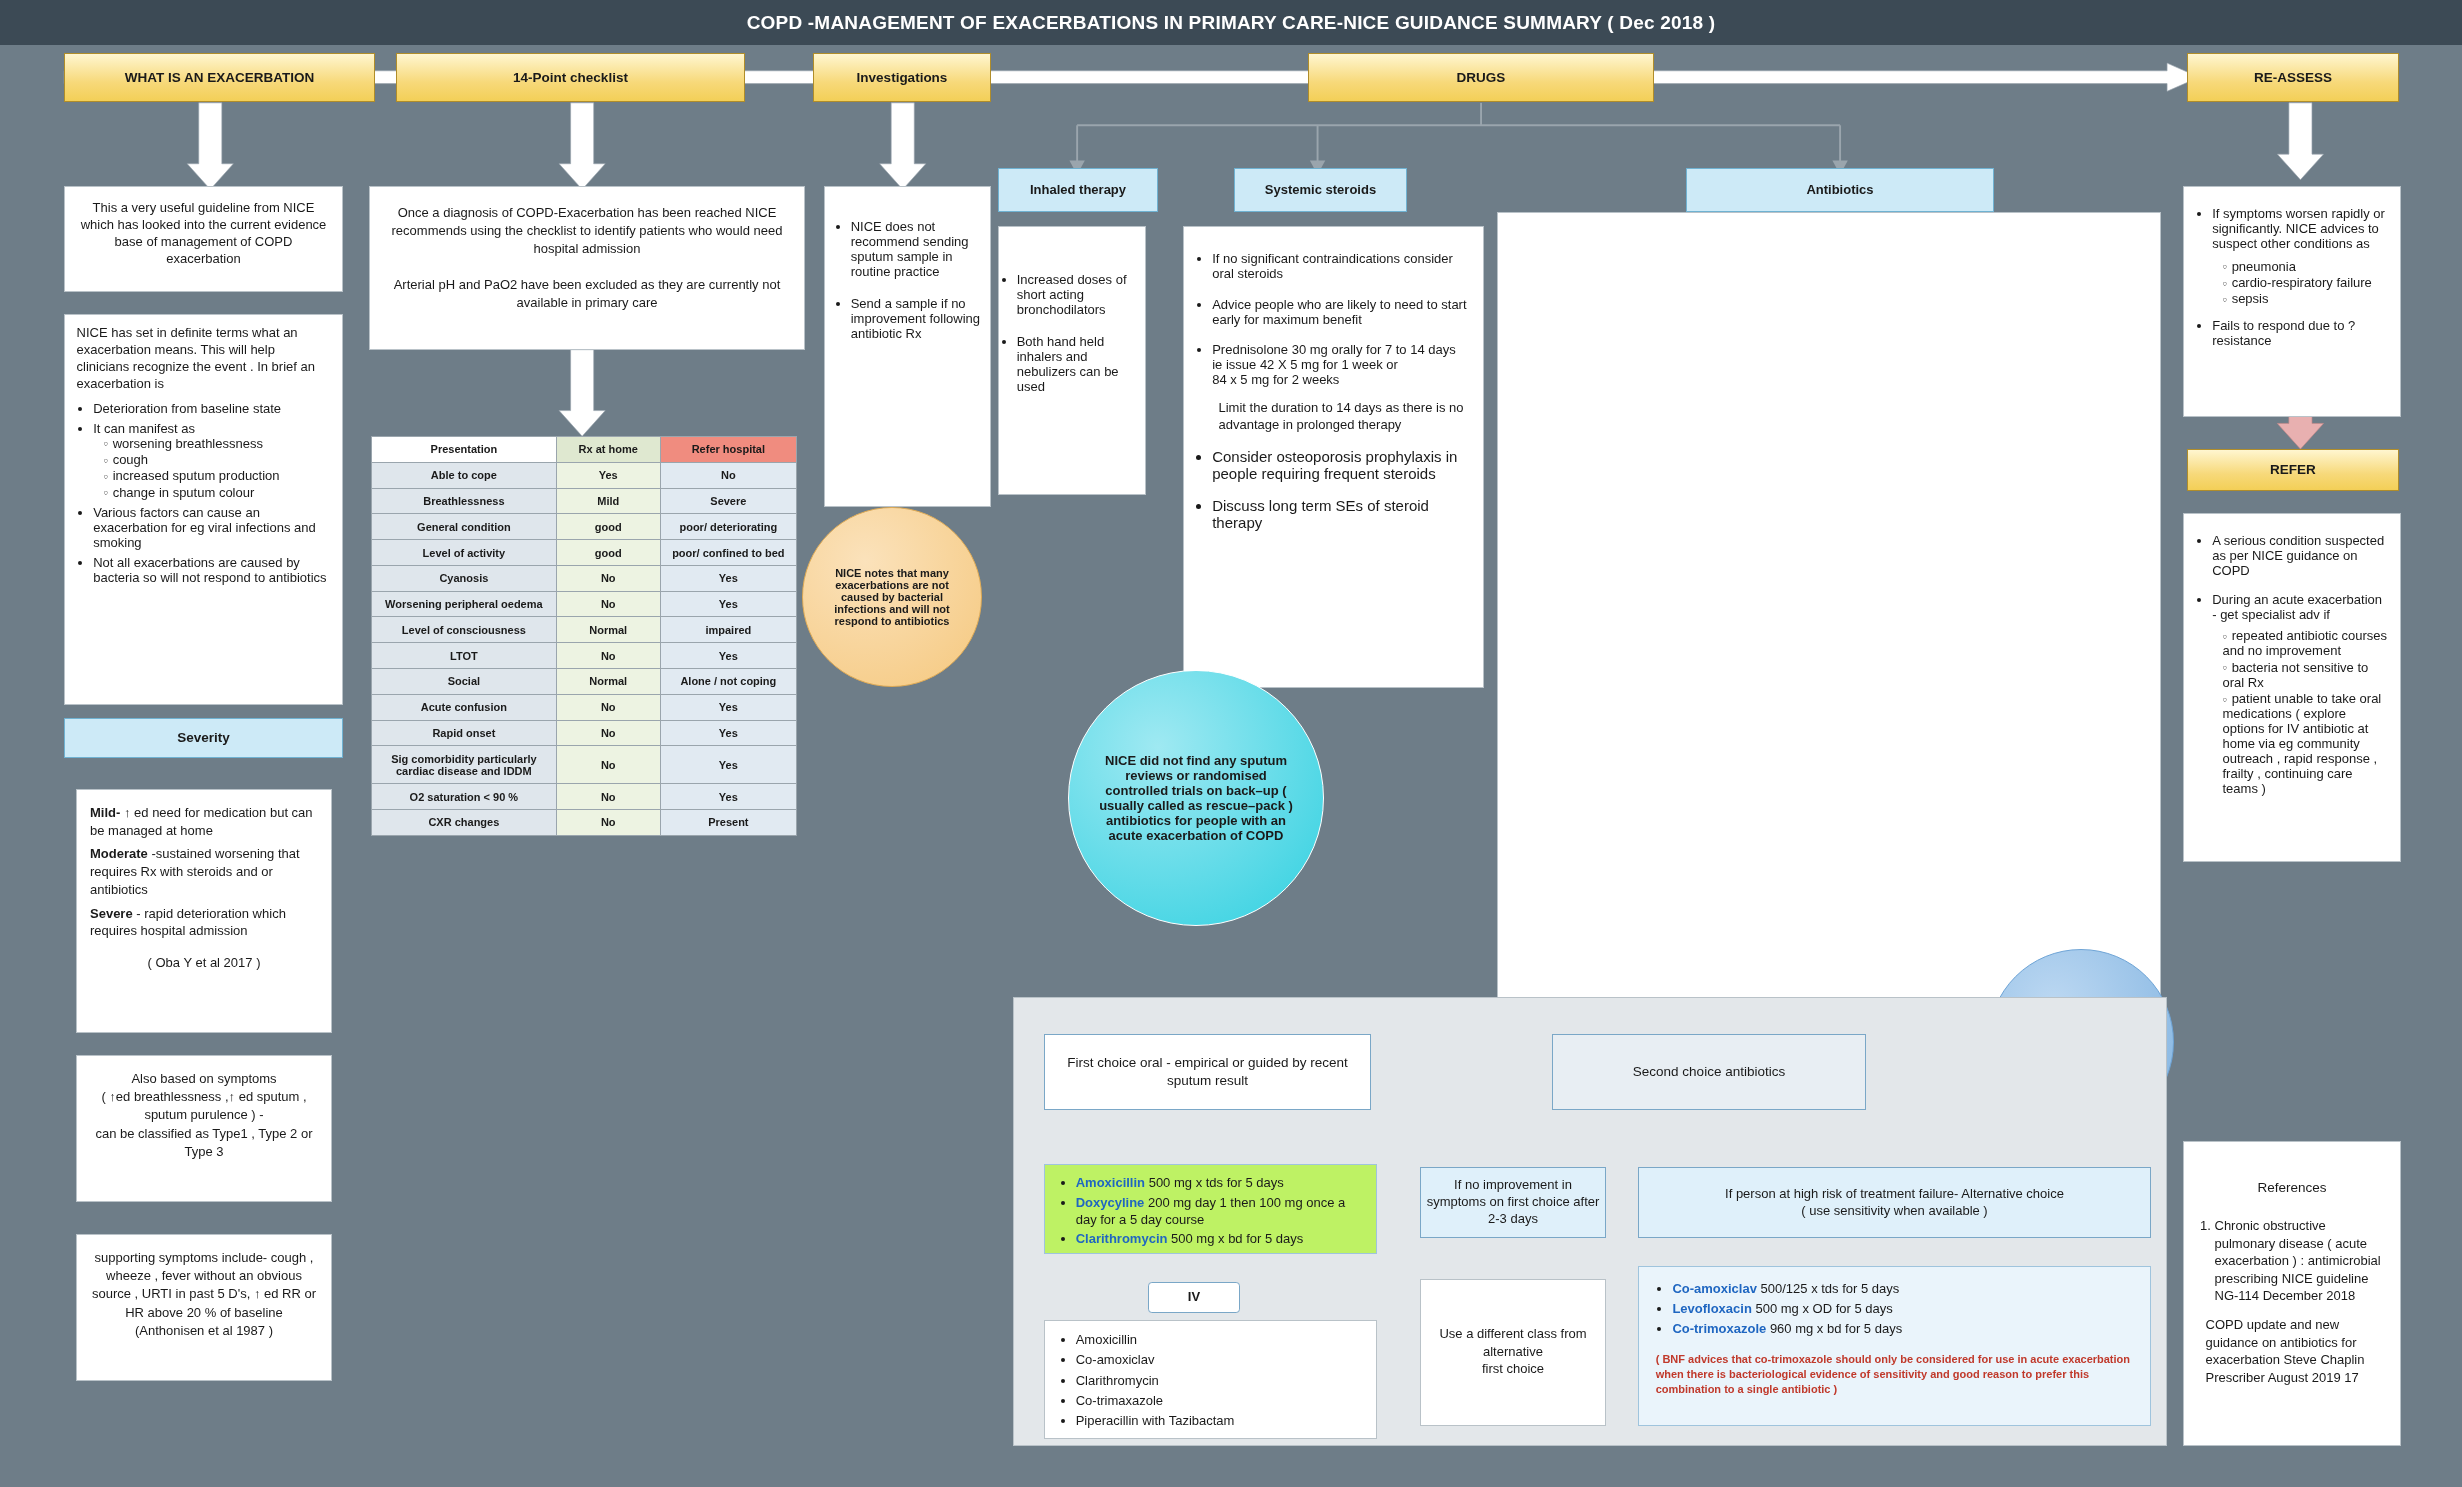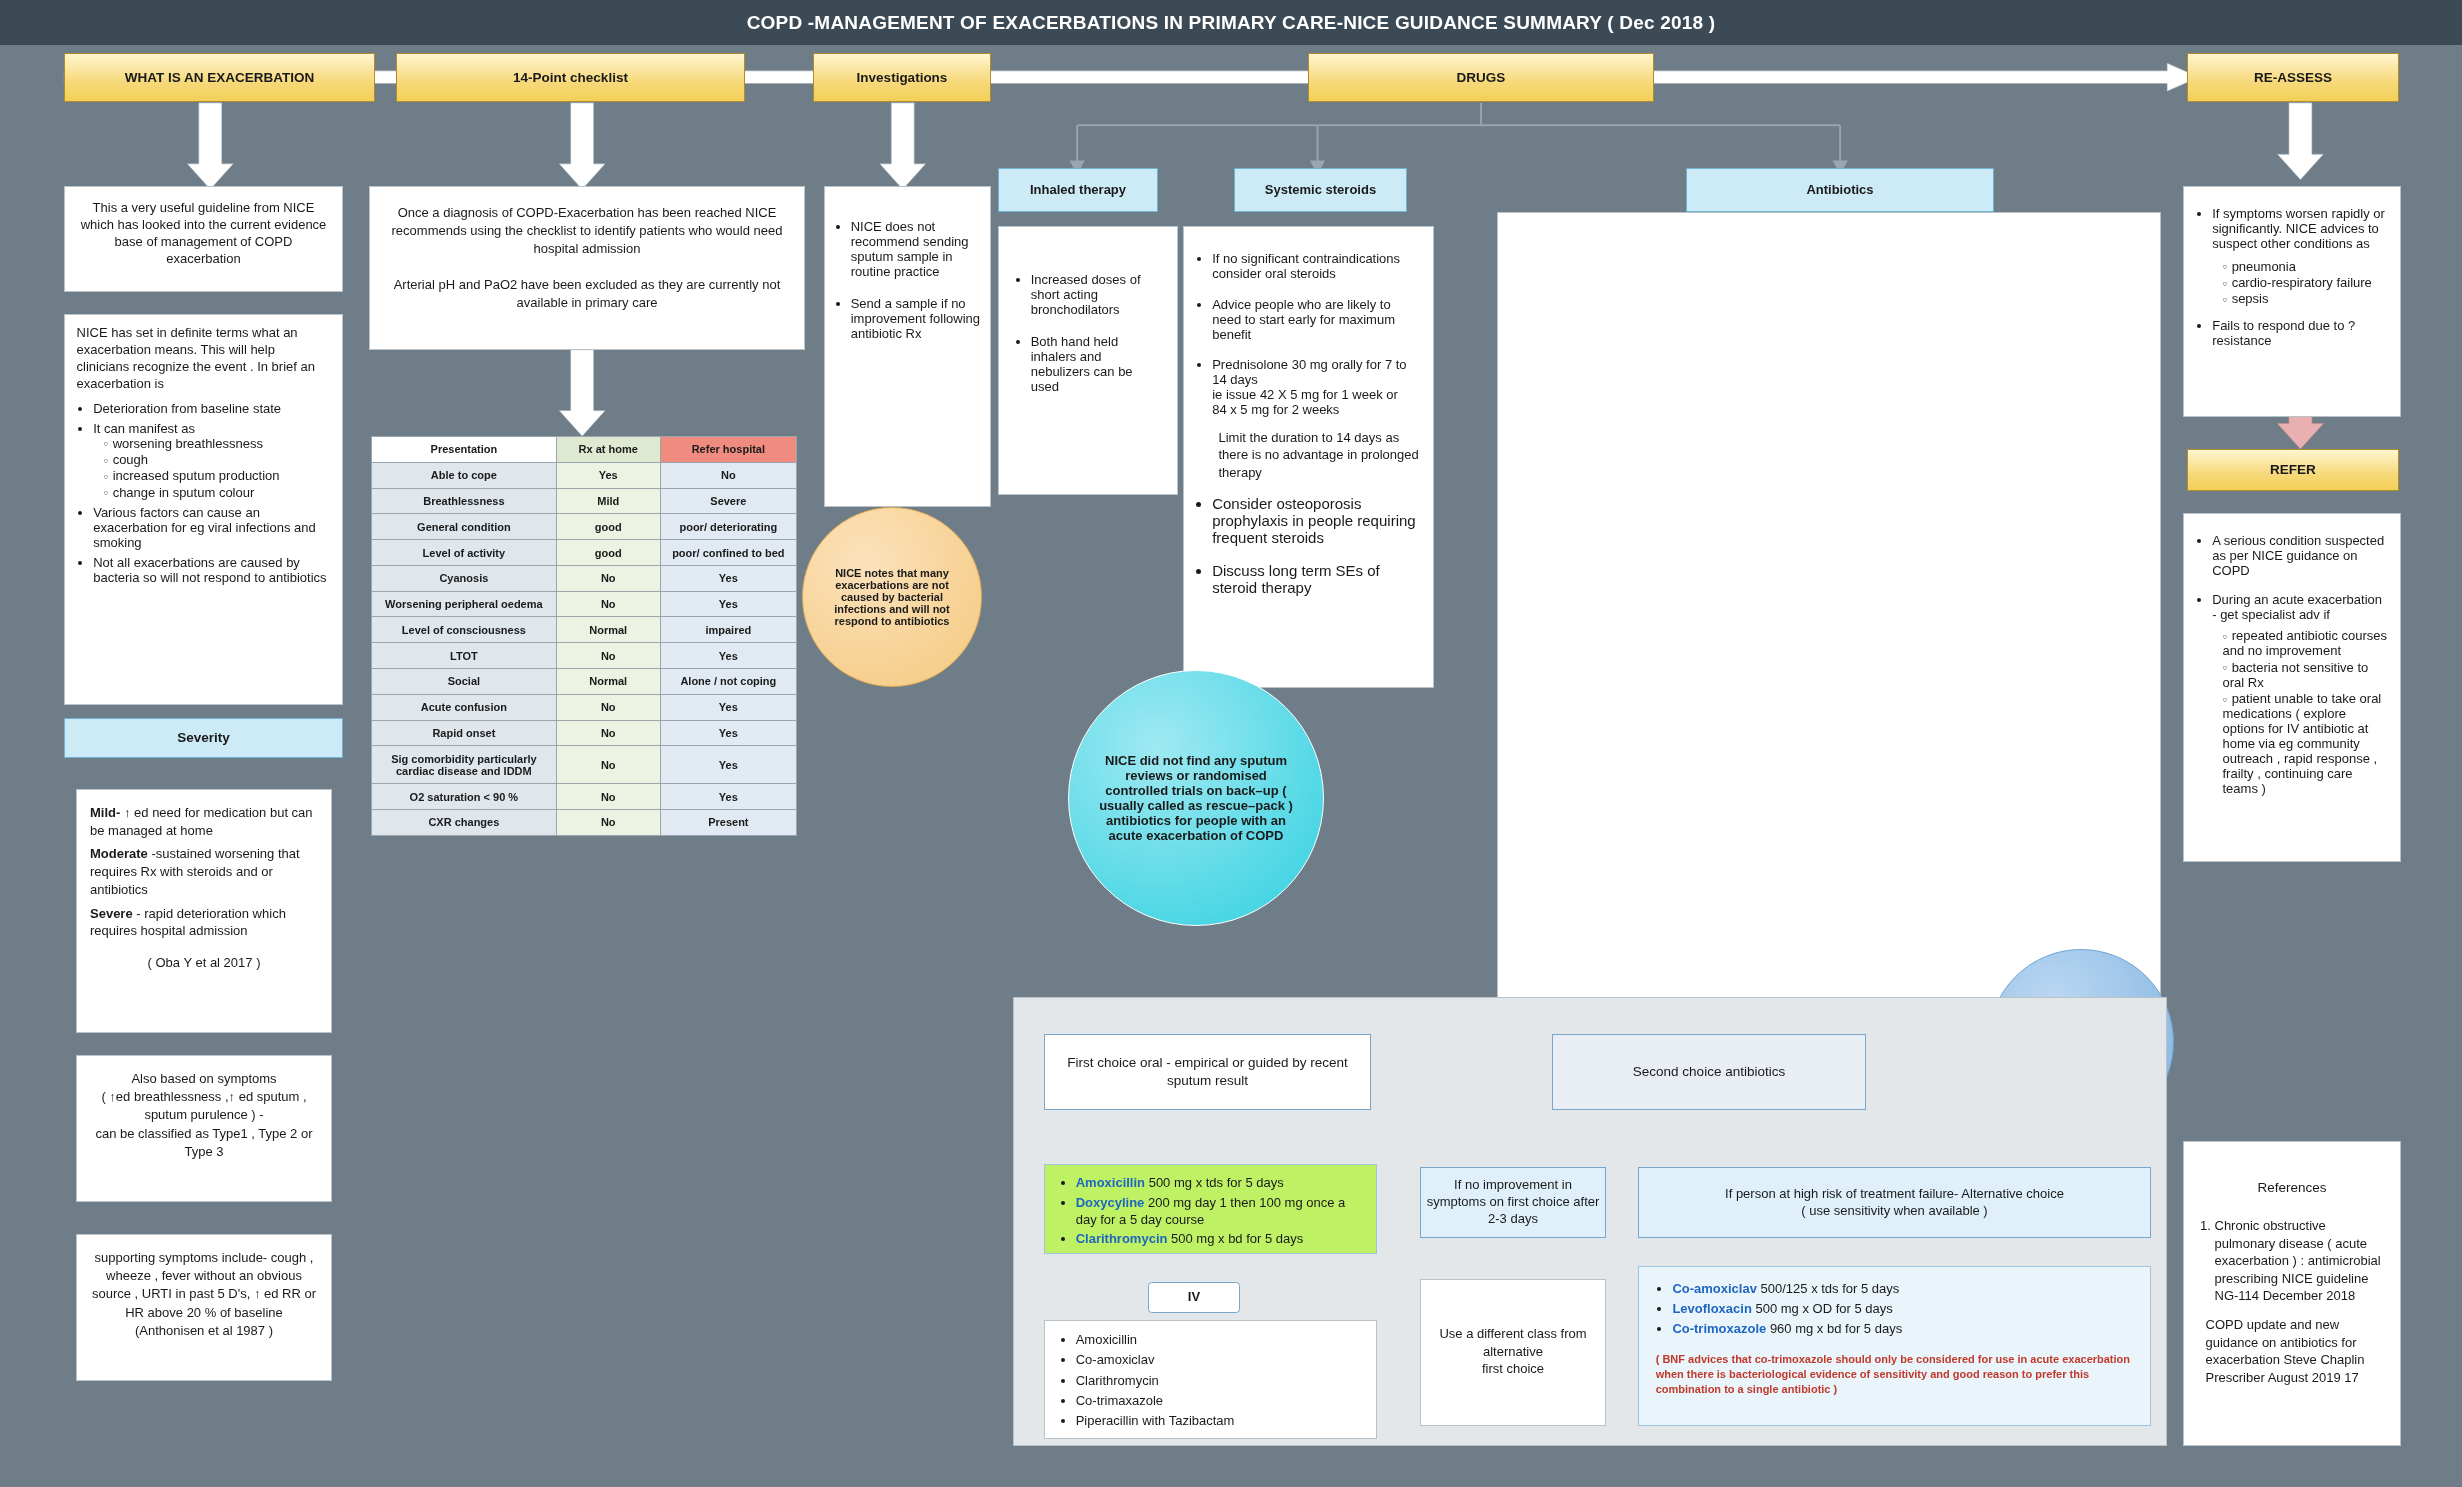--- a/index.html
+++ b/index.html
@@ -309,28 +309,28 @@
     <ul style="font-size:13px;">
       <li style="margin-bottom:16.7px;">NICE does not recommend sending sputum sample in routine practice</li>
       <li>Send a sample if no improvement following antibiotic Rx</li>
     </ul>
   </div>
 
   <div class="circ orange" style="left:802px; top:507px; width:180px; height:180px; padding:19px;">
     <span>NICE notes that many exacerbations are not caused by bacterial infections and will not respond to antibiotics</span>
   </div>
 
-  <div class="white-card" style="left:998px; top:226px; width:180px; height:269px; padding:45px 15px;">
+  <div class="white-card" style="left:998px; top:226px; width:148px; height:269px; padding:45px 1px;">
     <ul style="font-size:13px;">
       <li style="margin-bottom:16.7px;">Increased doses of short acting bronchodilators</li>
       <li>Both hand held inhalers and nebulizers can be used</li>
     </ul>
   </div>
 
-  <div class="white-card" style="left:1183px; top:226px; width:251px; height:462px; padding:24.4px 11.5px;">
+  <div class="white-card" style="left:1183px; top:226px; width:301px; height:462px; padding:24.4px 11.5px;">
     <ul style="font-size:13px;">
       <li style="margin-bottom:15.4px;">If no significant contraindications consider oral steroids</li>
       <li style="margin-bottom:15.4px;">Advice people who are likely to need to start early for maximum benefit</li>
       <li style="margin-bottom:11.5px; white-space:pre-line;">Prednisolone 30  mg orally for 7 to 14 days
 ie issue 42 X 5 mg for 1 week or
 84 x 5 mg for 2 weeks</li>
     </ul>
     <p style="margin:0 0 14px 23px; font-size:13px; line-height:1.35;">Limit the duration to 14 days  as there is no advantage in prolonged therapy</p>
     <ul style="font-size:15px;">
       <li style="margin-bottom:15.4px;">Consider  osteoporosis prophylaxis in people requiring frequent steroids</li>

